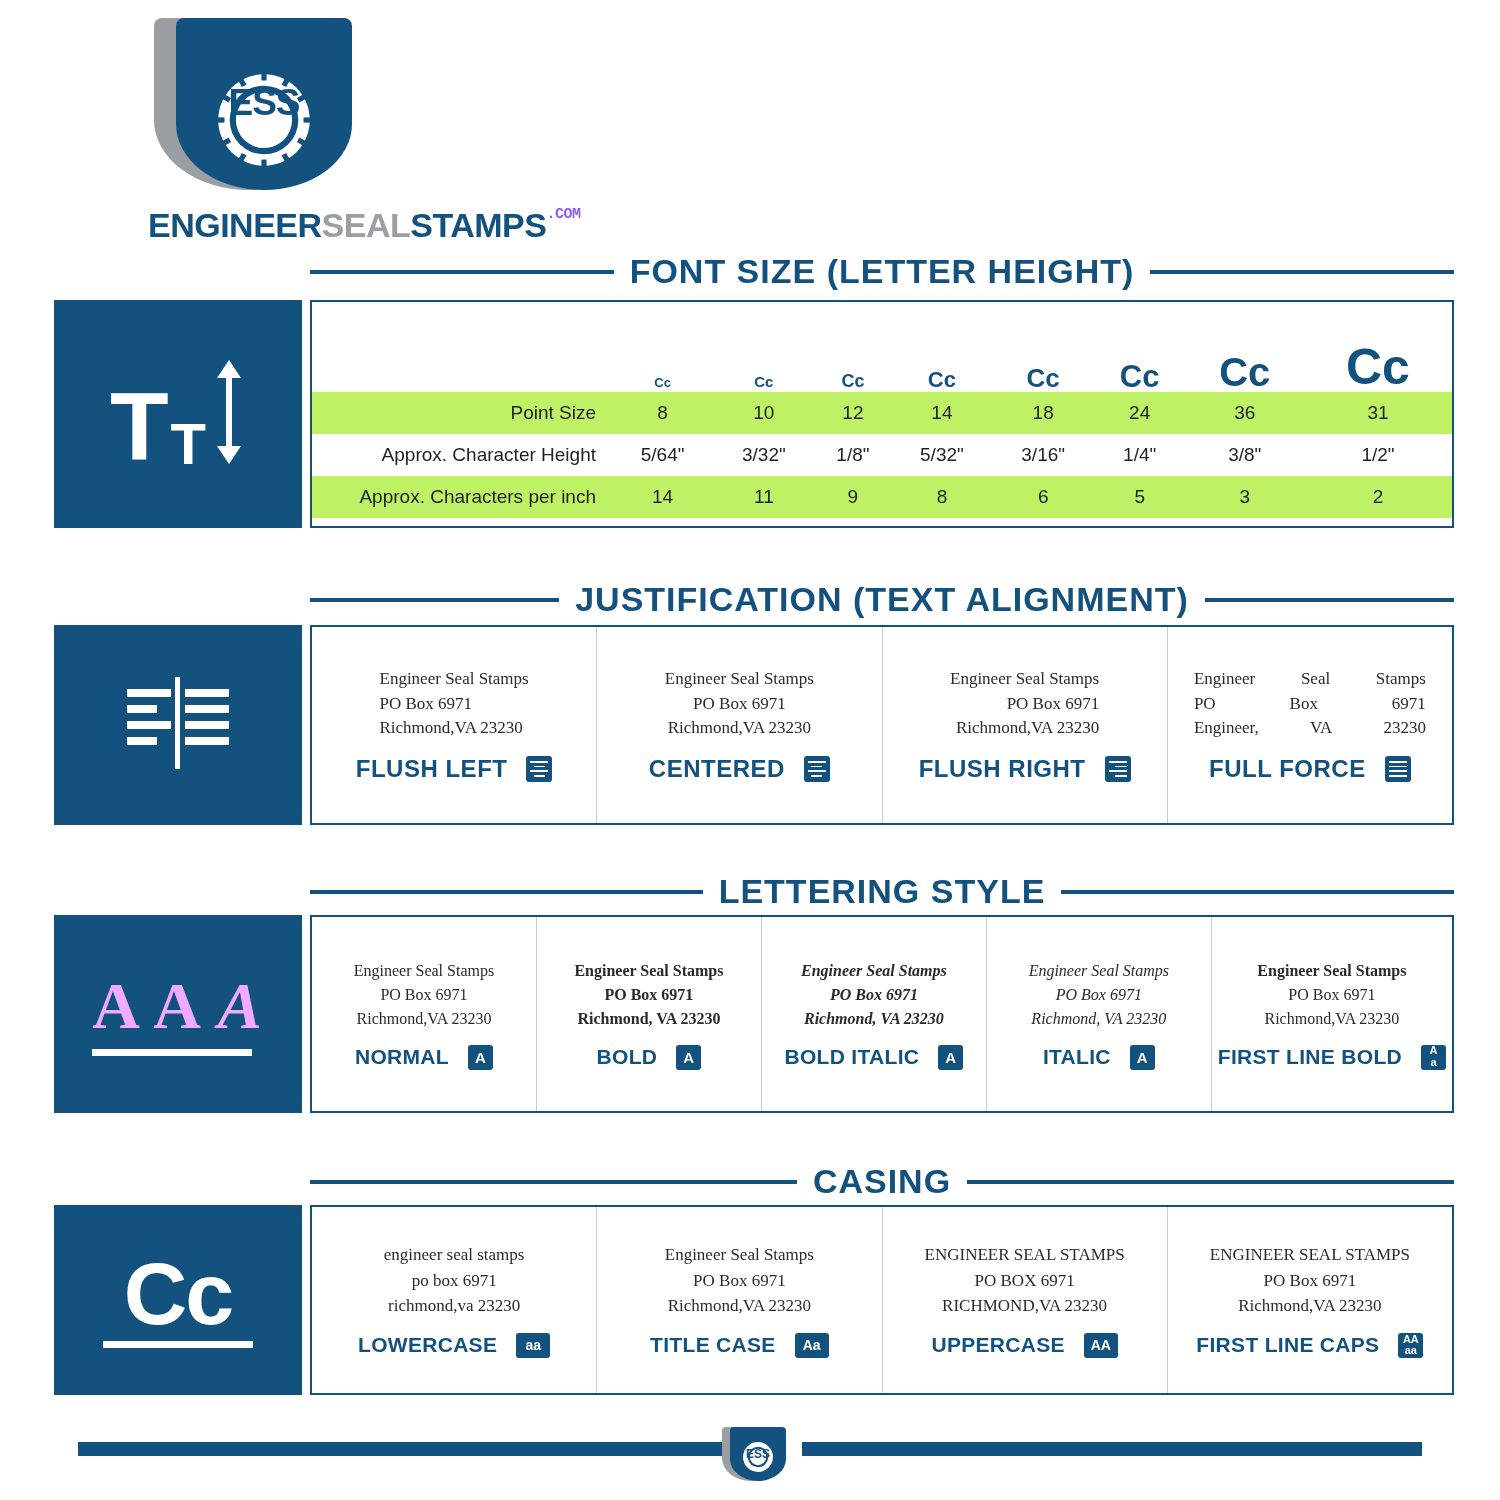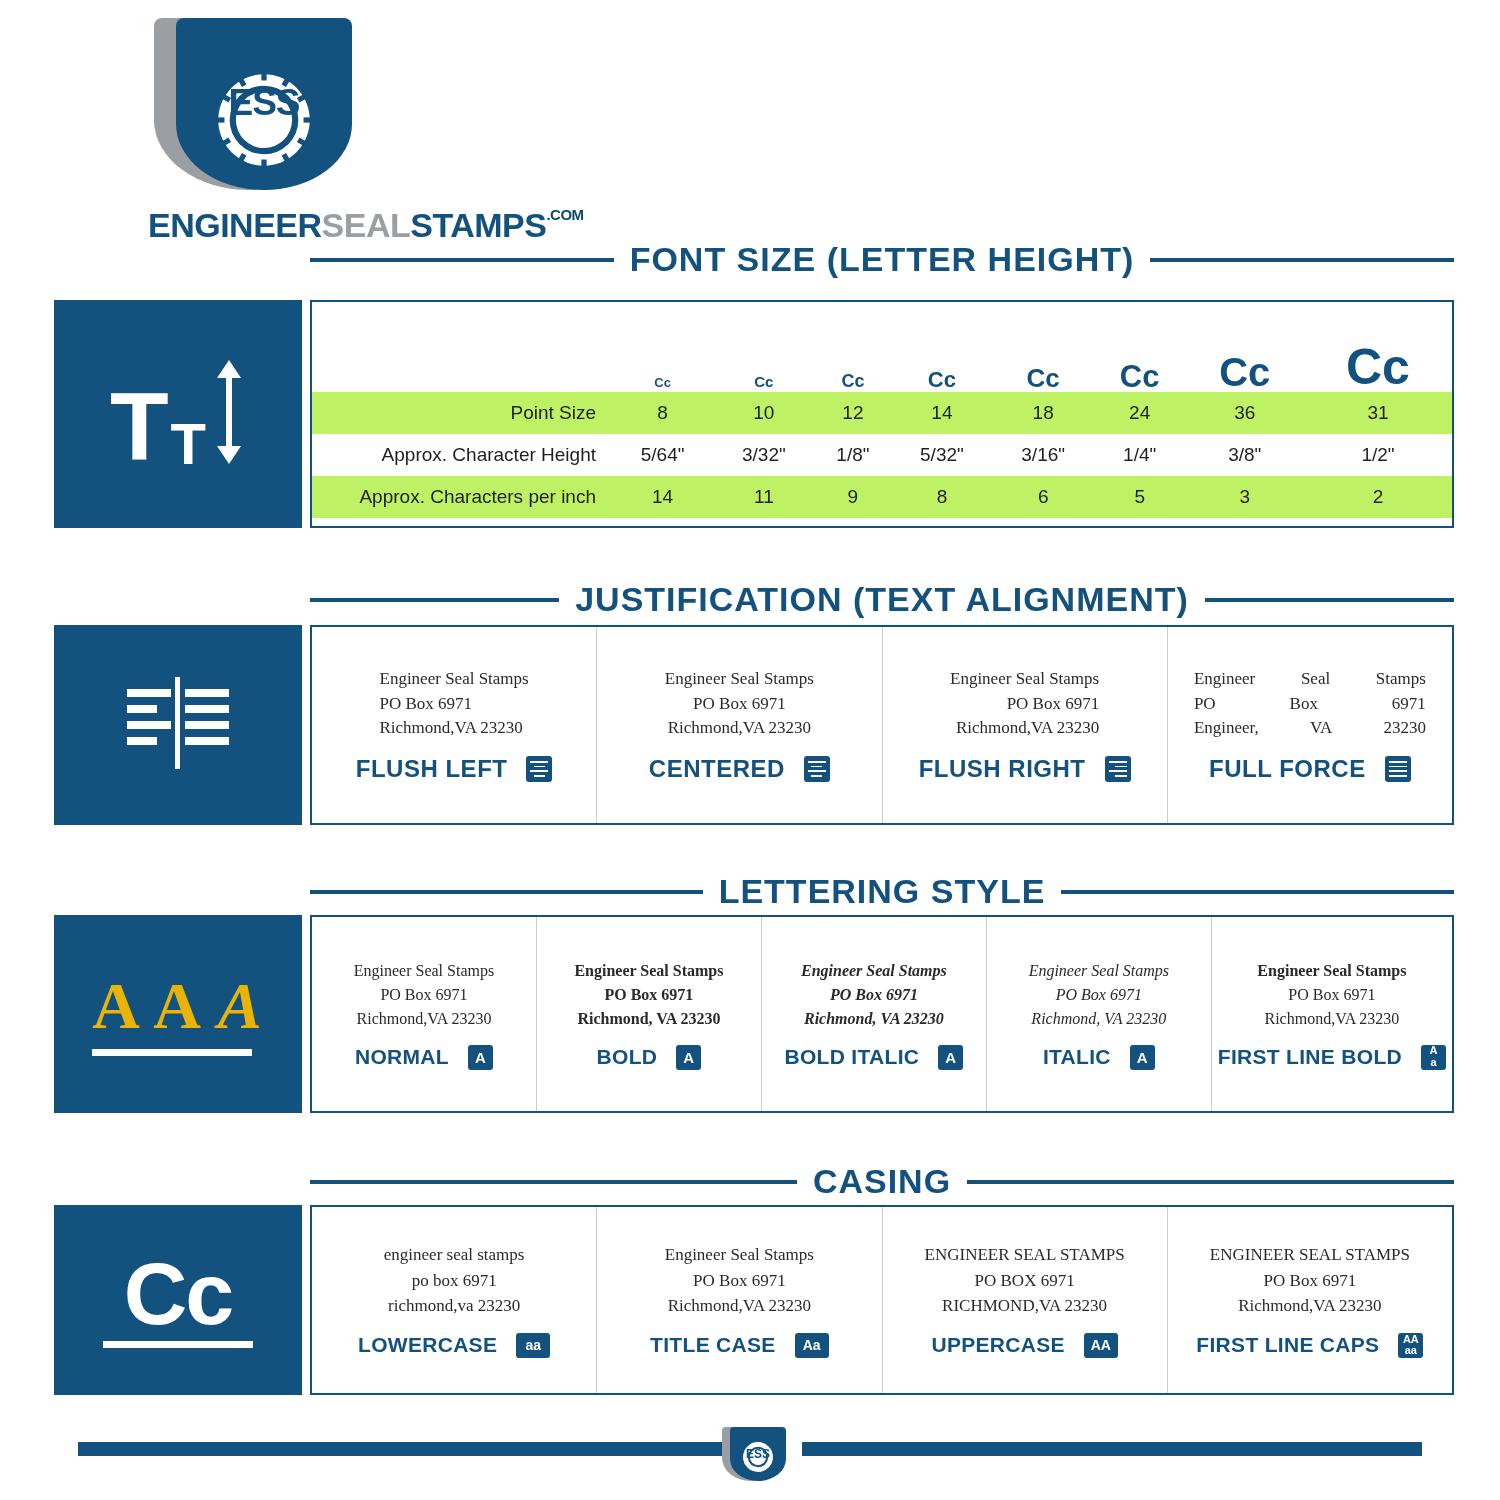--- a/index.html
+++ b/index.html
@@ -36,21 +36,21 @@
     font-family: "Liberation Sans", sans-serif;
   }
   .wordmark {
     position: absolute; left: 0; top: 188px;
     font-weight: bold; font-size: 34px; letter-spacing: -0.5px;
     white-space: nowrap;
   }
   .wm-a { color: #13517f; }
   .wm-b { color: #9b9fa3; }
   .wm-c { color: #13517f; }
-  .wm-dot { color: #0c4a6e; font-size: 15px; vertical-align: top; }
+  .wm-dot { color: #8b5cf6; font-size: 15px; vertical-align: top; font-family: Liberation Mono, monospace; }
 
   .title-block { position: absolute; left: 524px; top: 40px; width: 930px; }
   .title-rule { width: 100%; height: 5px; background: #13517f; }
   .title-line1 {
     color: #13517f; font-weight: bold; font-size: 31px; letter-spacing: 1.2px;
     text-align: center; padding: 12px 0 10px 0; white-space: nowrap;
   }
   .title-bar {
     background: #13517f; color: #ffffff; font-weight: bold; font-size: 27px;
     letter-spacing: 11px; text-align: center; padding: 9px 0 11px 14px;
@@ -178,21 +178,21 @@
     position: absolute; left: 50%; top: 50%; transform: translate(-50%,-52%);
     color: #13517f; font-weight: bold; font-size: 12px;
   }
 
   
   .tt-glyph { color:#fff; display:flex; align-items:flex-end; gap:2px; }
   .tt-big { font-size: 96px; font-weight: bold; line-height: 0.85; font-family: "Liberation Sans", sans-serif; }
   .tt-small { font-size: 58px; font-weight: bold; line-height: 0.85; font-family: "Liberation Sans", sans-serif; }
   .tt-arrow { margin-left: 4px; }
 
-  .aaa-glyph { color:#eab308; text-align:center; }
+  .aaa-glyph { color:#f0abfc; text-align:center; }
   .aaa-row { font-size: 66px; font-weight: bold; letter-spacing: 2px; line-height: 1; font-family: "Liberation Serif", serif; }
   .aaa-ital { font-style: italic; }
   .aaa-underline { height: 7px; background: #fff; margin-top: 10px; width: 160px; }
 
   .cc-glyph { color:#fff; text-align:center; font-family: "Liberation Sans", sans-serif; }
   .cc-row { font-size: 88px; font-weight: bold; line-height: 0.95; letter-spacing: -2px; }
   .cc-underline { height: 7px; background: #fff; margin-top: 6px; width: 150px; }
 </style>
 </head>
 <body>
@@ -238,21 +238,21 @@
           <div class="ess-text">ESS</div>
         </div>
       </div>
       <div class="wordmark">
         <span class="wm-a">ENGINEER</span><span class="wm-b">SEAL</span><span class="wm-c">STAMPS</span><span class="wm-dot">.COM</span>
       </div>
     </div>
 
   </div>
 
-  <div class="sec-head" style="left:310px; top:240px; width:1144px;">
+  <div class="sec-head" style="left:310px; top:252px; width:1144px;">
     <span class="rule"></span>
     <span class="txt">FONT SIZE (LETTER HEIGHT)</span>
     <span class="rule"></span>
   </div>
 
   <div class="tile" style="left:54px; top:300px; width:248px; height:228px;">
     <div class="tt-glyph">
       <span class="tt-big">T</span>
       <span class="tt-small">T</span>
       <span class="tt-arrow">

